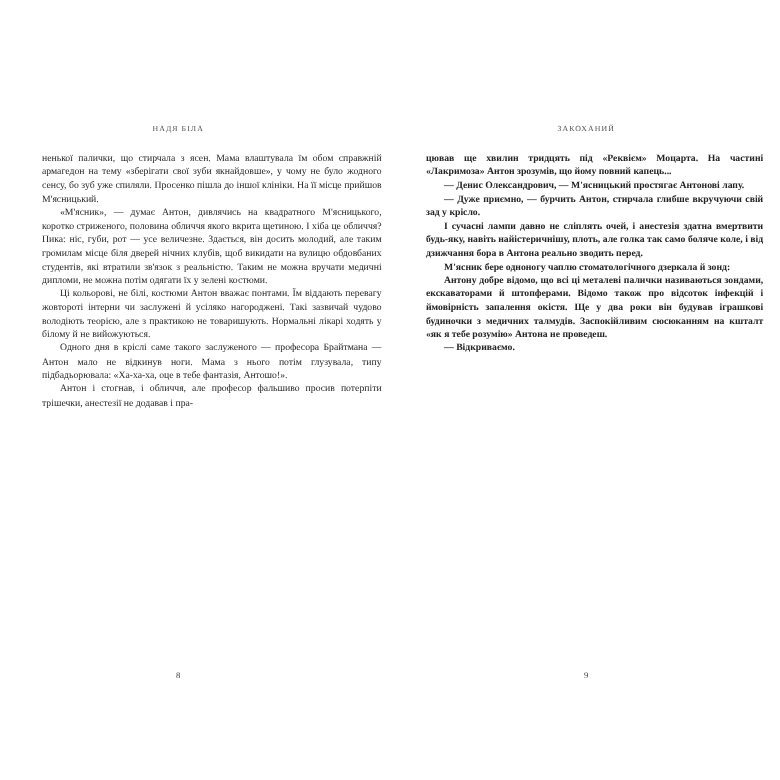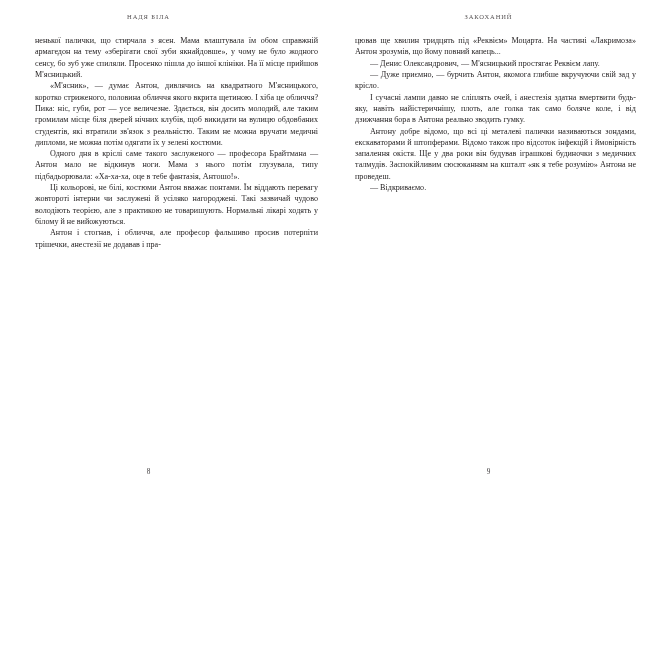--- a/index.html
+++ b/index.html
@@ -16,21 +16,20 @@
     -webkit-font-smoothing: antialiased;
   }
 
   .spread {
     position: relative;
     width: 650px;
     height: 468px;
     background: #ffffff;
     display: flex;
     box-sizing: border-box;
-    align-items: center;
   }
 
   .page {
     position: relative;
     width: 325px;
     height: 650px;
     box-sizing: border-box;
     background: #ffffff;
   }
 
@@ -59,21 +58,21 @@
     line-height: 11.32px;
     text-align: justify;
     text-justify: inter-word;
     color: #262324;
     hyphens: manual;
   }
   .page-left  .text-block { left: 35px;  width: 283px; }
   .page-right .text-block { left: 358px; width: 281px; }
 
   
-  .page-right .text-block { left: 30px; }
+  .page-right .text-block { left: 30px; font-weight: bold; }
 
   .text-block p {
     margin: 0;
     text-indent: 15px;
     text-align: justify;
   }
   .text-block p.cont {
     text-indent: 0;
   }
 
@@ -101,36 +100,37 @@
 <body>
 
 <div class="spread">
 
   <div class="page page-left">
     <div class="running-head">НАДЯ БІЛА</div>
 
     <div class="text-block">
       <p class="cont">ненької палички, що стирчала з ясен. Мама влаштувала їм обом справжній армагедон на тему «зберігати свої зуби якнайдовше», у чому не було жодного сенсу, бо зуб уже спиляли. Просенко пішла до іншої клініки. На її місце прийшов М'ясницький.</p>
       <p>«М'ясник», — думає Антон, дивлячись на квадратного М'ясницького, коротко стриженого, половина обличчя якого вкрита щетиною. І хіба це обличчя? Пика: ніс, губи, рот — усе величезне. Здається, він досить молодий, але таким громилам місце біля дверей нічних клубів, щоб викидати на вулицю обдовбаних студентів, які втратили зв'язок з реальністю. Таким не можна вручати медичні дипломи, не можна потім одягати їх у зелені костюми.</p>
+      <p>Ці кольорові, не білі, костюми Антон вважає понтами. Їм віддають перевагу жовтороті інтерни чи заслужені й усіляко нагороджені. Такі зазвичай чудово володіють теорією, але з практикою не товаришують. Нормальні лікарі ходять у білому й не вийожуються.</p>
       <p>Одного дня в кріслі саме такого заслуженого — професора Брайтмана — Антон мало не відкинув ноги. Мама з нього потім глузувала, типу підбадьорювала: «Ха-ха-ха, оце в тебе фантазія, Антошо!».</p>
-      <p>Ці кольорові, не білі, костюми Антон вважає понтами. Їм віддають перевагу жовтороті інтерни чи заслужені й усіляко нагороджені. Такі зазвичай чудово володіють теорією, але з практикою не товаришують. Нормальні лікарі ходять у білому й не вийожуються.</p>
       <p>Антон і стогнав, і обличчя, але професор фальшиво просив потерпіти трішечки, анестезії не додавав і пра-</p>
     </div>
 
     <div class="folio">8</div>
   </div>
 
   <div class="page page-right">
     <div class="running-head">ЗАКОХАНИЙ</div>
 
     <div class="text-block">
       <p class="cont">цював ще хвилин тридцять під «Реквієм» Моцарта. На частині «Лакримоза» Антон зрозумів, що йому повний капець...</p>
-      <p>— Денис Олександрович, — М'ясницький простягає Реквієм лапу.</p>
-      <p>— Дуже приємно, — бурчить Антон, якомога глибше вкручуючи свій зад у крісло.</p>
-      <p>І сучасні лампи давно не сліплять очей, і анестезія здатна вмертвити будь-яку, навіть найістеричнішу, плоть, але голка так само боляче коле, і від дзижчання бора в Антона реально зводить гумку.</p>
+      <p>— Денис Олександрович, — М'ясницький простягає Антонові лапу.</p>
+      <p>— Дуже приємно, — бурчить Антон, стирчала глибше вкручуючи свій зад у крісло.</p>
+      <p>І сучасні лампи давно не сліплять очей, і анестезія здатна вмертвити будь-яку, навіть найістеричнішу, плоть, але голка так само боляче коле, і від дзижчання бора в Антона реально зводить перед.</p>
+      <p>М'ясник бере одноногу чаплю стоматологічного дзеркала й зонд:</p>
       <p>Антону добре відомо, що всі ці металеві палички називаються зондами, екскаваторами й штопферами. Відомо також про відсоток інфекцій і ймовірність запалення окістя. Ще у два роки він будував іграшкові будиночки з медичних талмудів. Заспокійливим сюсюканням на кшталт «як я тебе розумію» Антона не проведеш.</p>
       <p>— Відкриваємо.</p>
     </div>
 
     <div class="folio">9</div>
   </div>
 
   <div class="gutter"></div>
 </div>
 

